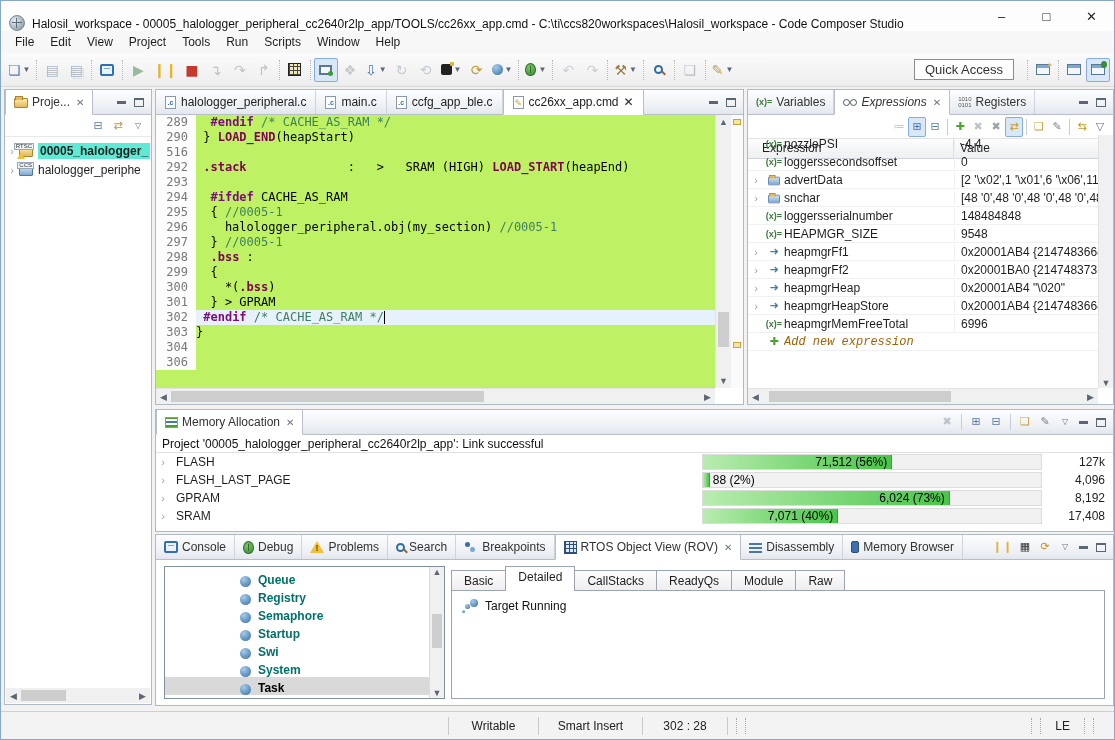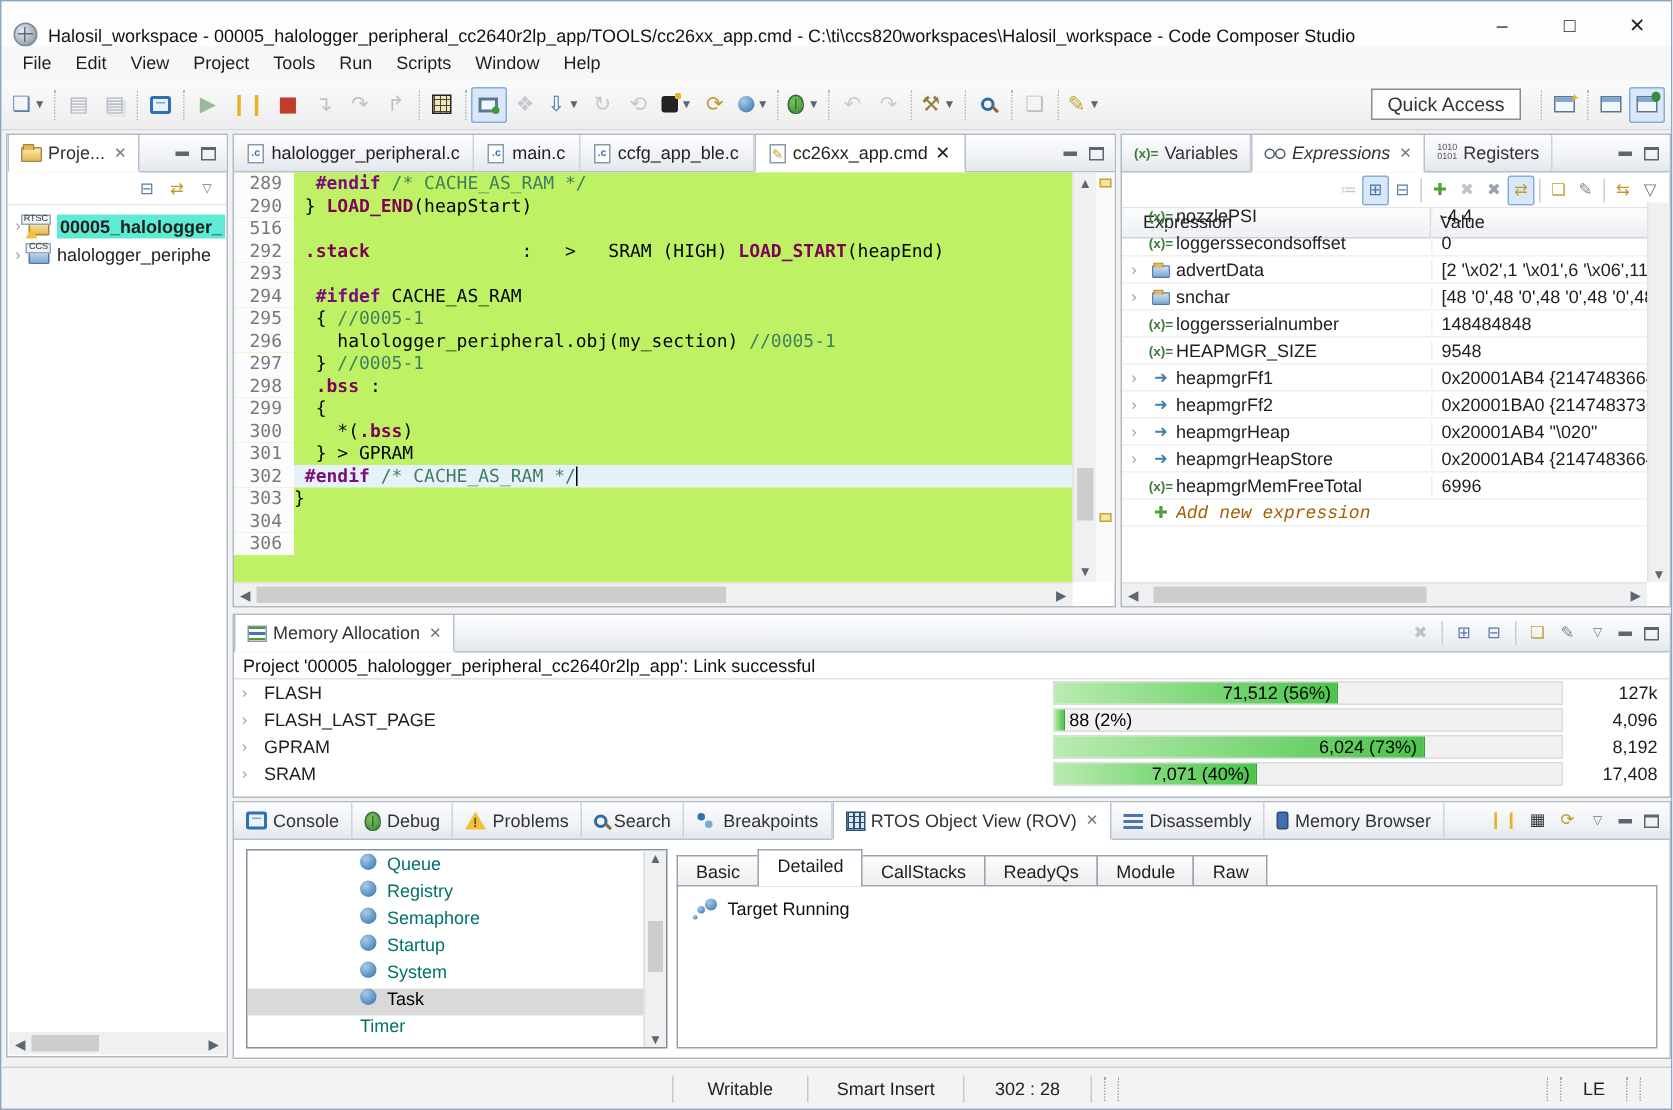--- a/index.html
+++ b/index.html
@@ -145,21 +145,21 @@
   .mem-track { position:absolute; left:546px; width:340px; top:1px; bottom:1px; background:#f1f1f1; border:1px solid #dcdcdc; }
   .mem-fill { position:absolute; left:0; top:0; bottom:0; background:linear-gradient(to right,#b9ecb0,#49c549); border-right:1px solid #3aa13a; display:flex; align-items:center; justify-content:flex-end; padding-right:4px; color:#000; white-space:nowrap; overflow:visible; }
   .mem-fill.outside { justify-content:flex-start; }
   .mem-fill.outside .lbl { position:absolute; left:100%; margin-left:4px; }
   .mem-total { position:absolute; right:8px; text-align:right; }
 
   
   #bottom-panel { left:154px; top:447px; width:959px; height:172px; }
   .rov-list { position:absolute; left:8px; top:31px; width:281px; bottom:6px; background:#fff; border:1px solid #828f9c; overflow:hidden; }
   .rov-items { position:absolute; left:0; right:15px; top:2px; bottom:0; overflow:hidden; }
-  .rov-item { display:flex; align-items:flex-start; height:18px; padding-left:75px; gap:7px; color:#00716b; }
+  .rov-item { display:flex; align-items:flex-end; height:18px; padding-left:75px; gap:7px; color:#00716b;font-weight:bold; }
   .rov-item.sel { background:#d9d9d9; color:#000; }
   .rov-vscroll { position:absolute; top:0; bottom:0; right:0; width:15px; background:#f0f0f0; border-left:1px solid #dcdcdc; }
   .rov-tabfolder { position:absolute; left:295px; top:31px; right:8px; bottom:6px; }
   .rov-tabs { display:flex; align-items:flex-end; height:25px; }
   .rov-tab { padding:3px 12px; border:1px solid #9aa5b1; border-bottom:none; background:linear-gradient(#fdfdfd,#ededf0); margin-right:-1px; height:21px; }
   .rov-tab.active { background:#fff; height:25px; position:relative; z-index:2; }
   .rov-content { position:absolute; left:0; right:0; top:24px; bottom:0; background:#fff; border:1px solid #9aa5b1; z-index:1; }
   .rov-status { display:flex; align-items:center; gap:7px; padding:8px 0 0 10px; color:#111; }
   .run-icon { position:relative; width:16px; height:14px; }
   .run-icon i { position:absolute; border-radius:50%; background:radial-gradient(circle at 35% 30%, #a8cbe8, #2d6da8); }
@@ -810,20 +810,24 @@
        <span class="ci ci-sphere"></span>
        <span>Registry</span>
      </div>
             <div class="rov-item">
        <span class="ci ci-sphere"></span>
        <span>Semaphore</span>
      </div>
             <div class="rov-item">
        <span class="ci ci-sphere"></span>
        <span>Startup</span>
+     </div>
+            <div class="rov-item">
+       <span class="ci ci-sphere"></span>
+       <span>Swi</span>
      </div>
             <div class="rov-item">
        <span class="ci ci-sphere"></span>
        <span>System</span>
      </div>
             <div class="rov-item sel">
        <span class="ci ci-sphere"></span>
        <span>Task</span>
      </div>
             <div class="rov-item">

